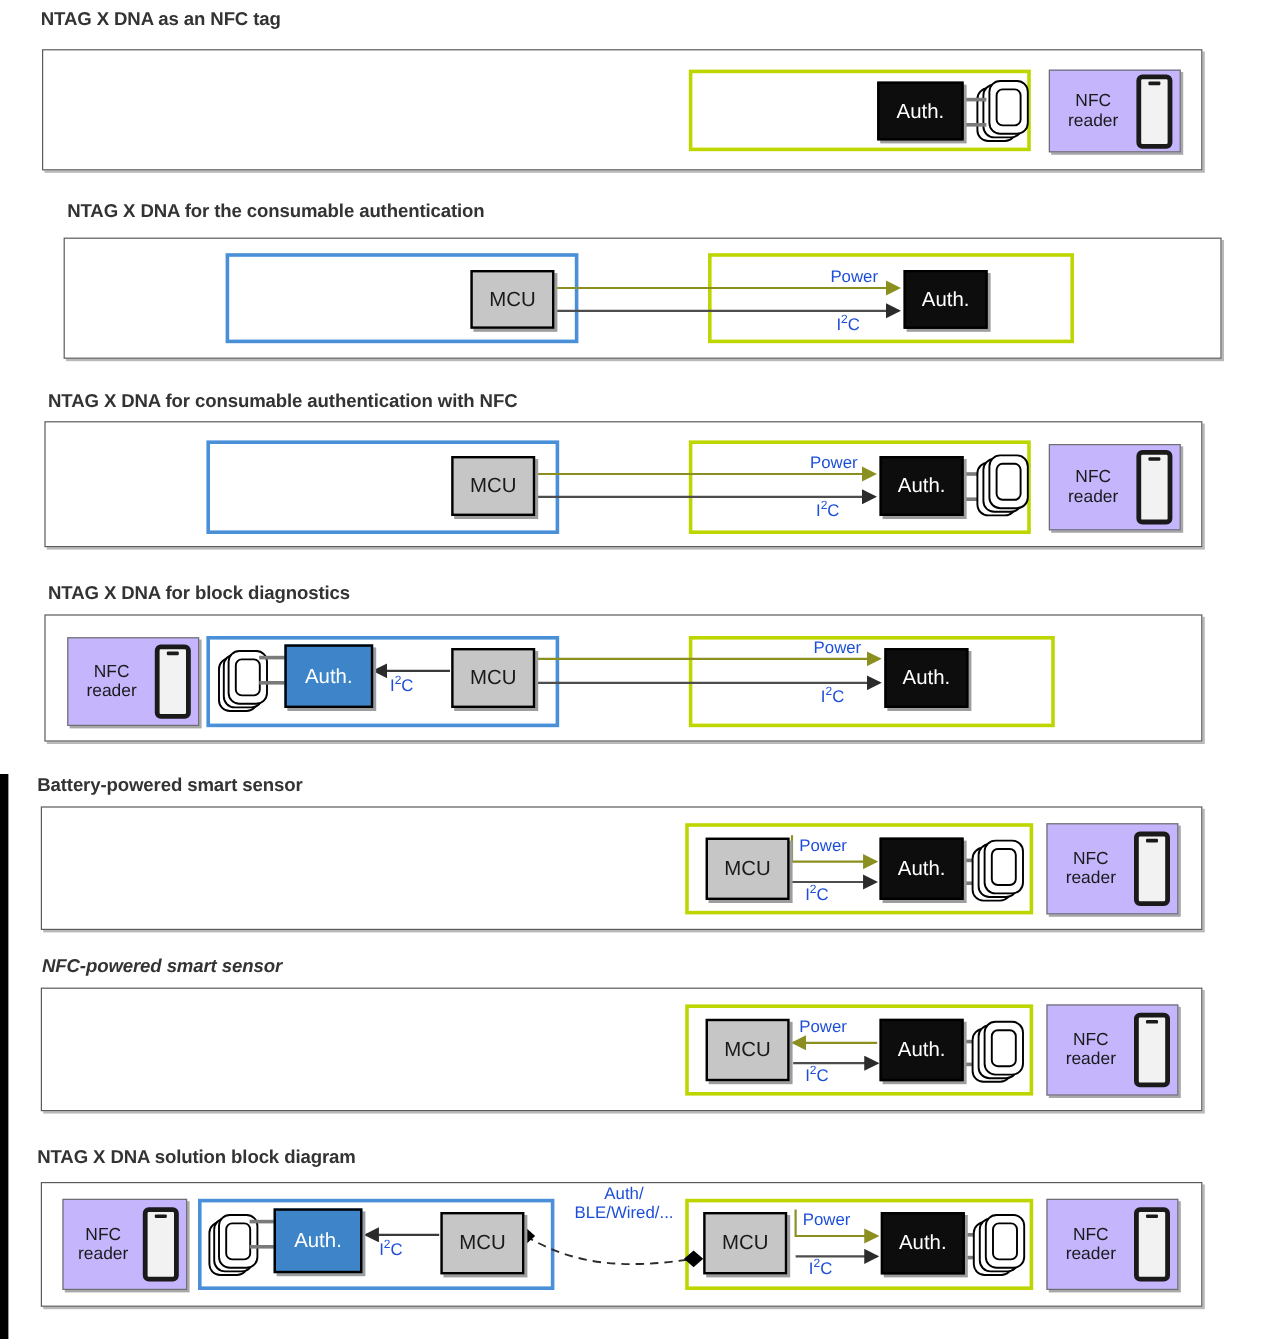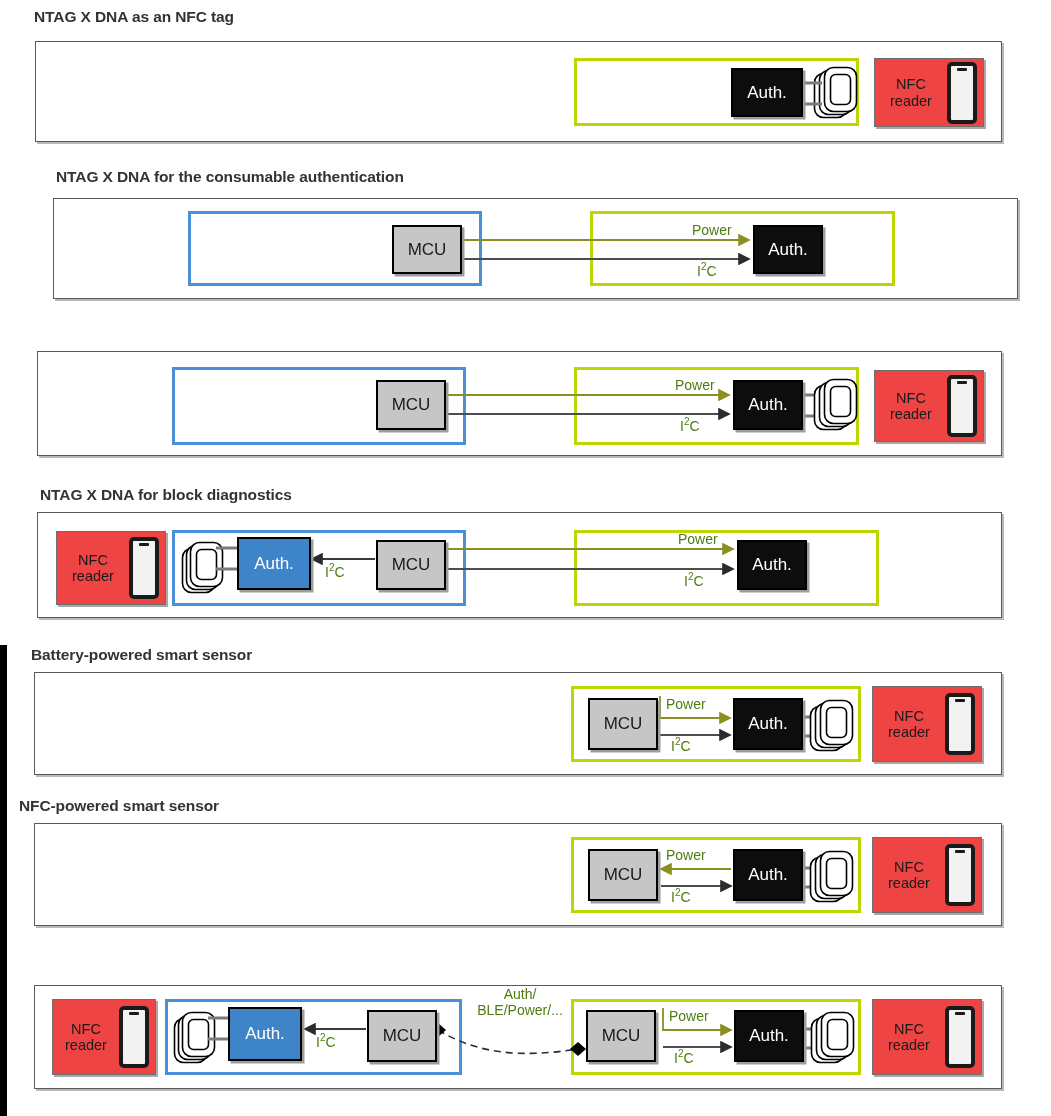--- a/index.html
+++ b/index.html
@@ -54,21 +54,21 @@
   }
   .block.auth-black{background:#0d0d0d;color:#ffffff;}
   .block.auth-blue{background:#3d85c8;color:#ffffff;}
   .block.mcu{background:#c6c6c6;color:#1a1a1a;}
   .block span{pointer-events:none;}
 
   
   .reader{
     position:absolute;
     box-sizing:border-box;
-    background:#ef4444;
+    background:#c4b5fd;
     border:1.5px solid #6e6e6e;
     box-shadow:2px 2px 0 0 #a8a8a8;
     display:flex;align-items:center;
     gap:4px;
   }
   .reader .phone{position:relative;flex:0 0 auto;}
   .reader .rlabel{
     font-size:14.5px;line-height:1.12;text-align:center;color:#1a1a1a;
     flex:1 1 auto;
   }
@@ -81,21 +81,21 @@
     background:#f2f2f2;position:relative;box-sizing:border-box;
   }
   .phoneglyph::before{
     content:"";position:absolute;top:2px;left:50%;transform:translateX(-50%);
     width:10px;height:3px;background:#1a1a1a;border-radius:1px;
   }
 
   
   svg.wires{position:absolute;left:0;top:0;overflow:visible;pointer-events:none;}
   .wlabel{
-    position:absolute;font-size:14px;color:#4d7c0f;white-space:nowrap;
+    position:absolute;font-size:14px;color:#1d4ed8;white-space:nowrap;
   }
   .wlabel sup{font-size:10px;vertical-align:super;}
   .wlabel.multiline{line-height:1.15;text-align:center;}
 
   .antenna{position:absolute;}
 </style>
 </head>
 <body>
 
 <div class="page">
@@ -168,20 +168,21 @@
 
     <div class="block mcu" style="left:376px;top:65px;width:70px;height:49px;">
       <span>MCU</span>
     </div>
     <div class="block auth-black" style="left:737px;top:65px;width:70px;height:49px;">
       <span>Auth.</span>
     </div>
   </div>
 
   <div class="section" style="left:0;top:318px;width:1051px;height:152px;">
+    <div class="section-title" style="position:absolute;left:40px;top:8px;">NTAG X DNA for consumable authentication with NFC</div>
 
     <div class="panel" style="left:37px;top:33px;width:965px;height:105px;"></div>
 
     <div class="encl blue" style="left:172px;top:49px;width:294px;height:78px;"></div>
     <div class="encl green" style="left:574px;top:49px;width:285px;height:78px;"></div>
 
     <svg class="wires" width="1051" height="152">
       <defs>
         <marker id="arrG3" markerWidth="7" markerHeight="7" refX="6" refY="3.5" orient="auto">
           <polygon points="0 0, 7 3.5, 0 7" fill="#8a8f20"></polygon>
@@ -347,21 +348,21 @@
           <div class="phoneglyph"></div>
         </div>
       <div class="rlabel">
         <span>NFC</span><br>
         <span>reader</span>
       </div>
     </div>
   </div>
 
   <div class="section" style="left:0;top:789px;width:1051px;height:158px;">
-    <div class="section-title" style="position:absolute;left:19px;top:8px;">NFC-powered smart sensor</div>
+    <div class="section-title" style="position:absolute;left:35px;top:8px;font-style:italic;">NFC-powered smart sensor</div>
 
     <div class="panel" style="left:34px;top:34px;width:968px;height:103px;"></div>
 
     <div class="encl green" style="left:571px;top:48px;width:290px;height:76px;"></div>
 
     <svg class="wires" width="1051" height="158">
       <defs>
         <marker id="arrG6" markerWidth="7" markerHeight="7" refX="6" refY="3.5" orient="auto">
           <polygon points="0 0, 7 3.5, 0 7" fill="#8a8f20"></polygon>
         </marker>
@@ -403,20 +404,21 @@
           <div class="phoneglyph"></div>
         </div>
       <div class="rlabel">
         <span>NFC</span><br>
         <span>reader</span>
       </div>
     </div>
   </div>
 
   <div class="section" style="left:0;top:950px;width:1051px;height:166px;">
+    <div class="section-title" style="position:absolute;left:31px;top:6px;">NTAG X DNA solution block diagram</div>
 
     <div class="panel" style="left:34px;top:35px;width:968px;height:104px;"></div>
 
     <div class="encl blue" style="left:165px;top:49px;width:297px;height:76px;"></div>
     <div class="encl green" style="left:571px;top:49px;width:290px;height:76px;"></div>
 
     <div class="reader phone-right" style="left:52px;top:49px;width:104px;height:76px;padding:0 6px 0 4px;">
       <div class="phone">
           <div class="phoneglyph"></div>
         </div>
@@ -456,21 +458,21 @@
       <polygon points="578,92 586,99 578,106 570,99" fill="#000000"></polygon>
 
       <path d="M 663 58 L 663 80 L 731 80" fill="none" stroke="#8a8f20" stroke-width="1.8" marker-end="url(#arrG7)"></path>
       <line x1="663" y1="97" x2="731" y2="97" stroke="#4d4d4d" stroke-width="1.8" marker-end="url(#arrK7)"></line>
       <line x1="800" y1="79" x2="819" y2="79" stroke="#7a7a7a" stroke-width="3"></line>
       <line x1="800" y1="98" x2="819" y2="98" stroke="#7a7a7a" stroke-width="3"></line>
     </svg>
 
     <div class="wlabel multiline" style="left:465px;top:36px;width:110px;">
       <span>Auth/</span><br>
-      <span>BLE/Power/...</span>
+      <span>BLE/Wired/...</span>
     </div>
     <div class="wlabel" style="left:316px;top:82px;">
       <span>I</span><sup>2</sup><span>C</span>
     </div>
     <div class="wlabel" style="left:669px;top:58px;">
       <span>Power</span>
     </div>
     <div class="wlabel" style="left:674px;top:98px;">
       <span>I</span><sup>2</sup><span>C</span>
     </div>

